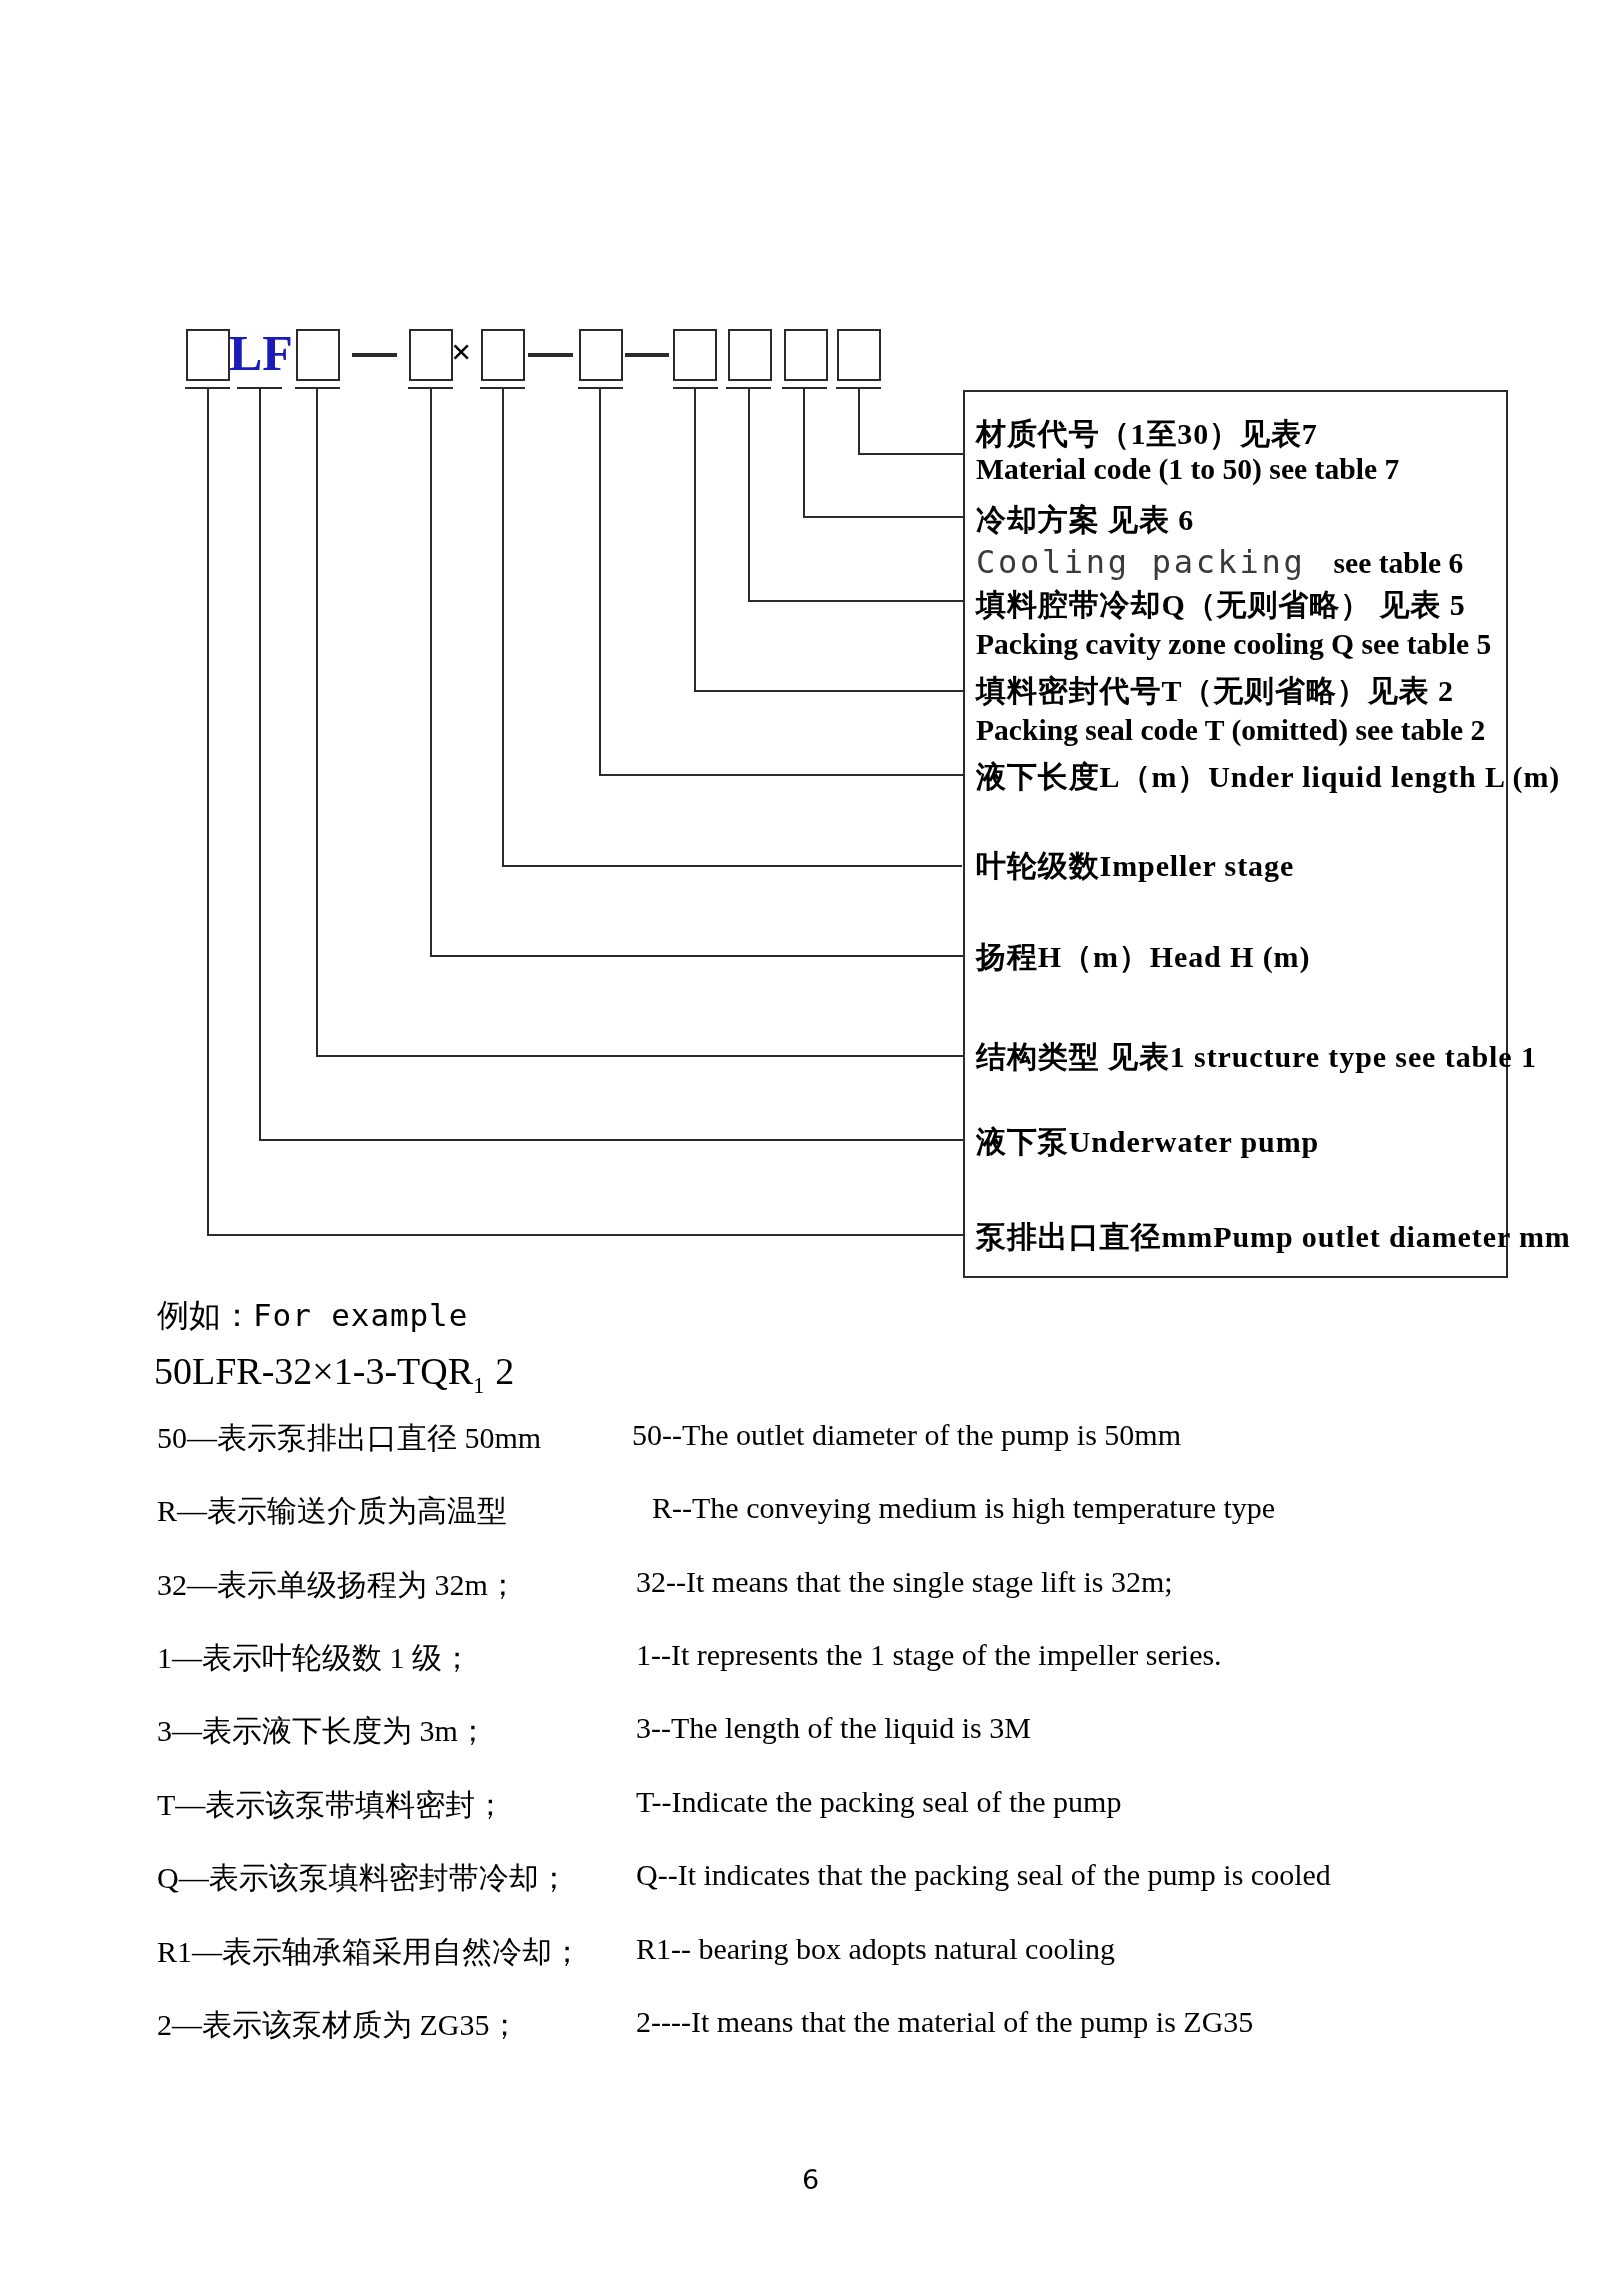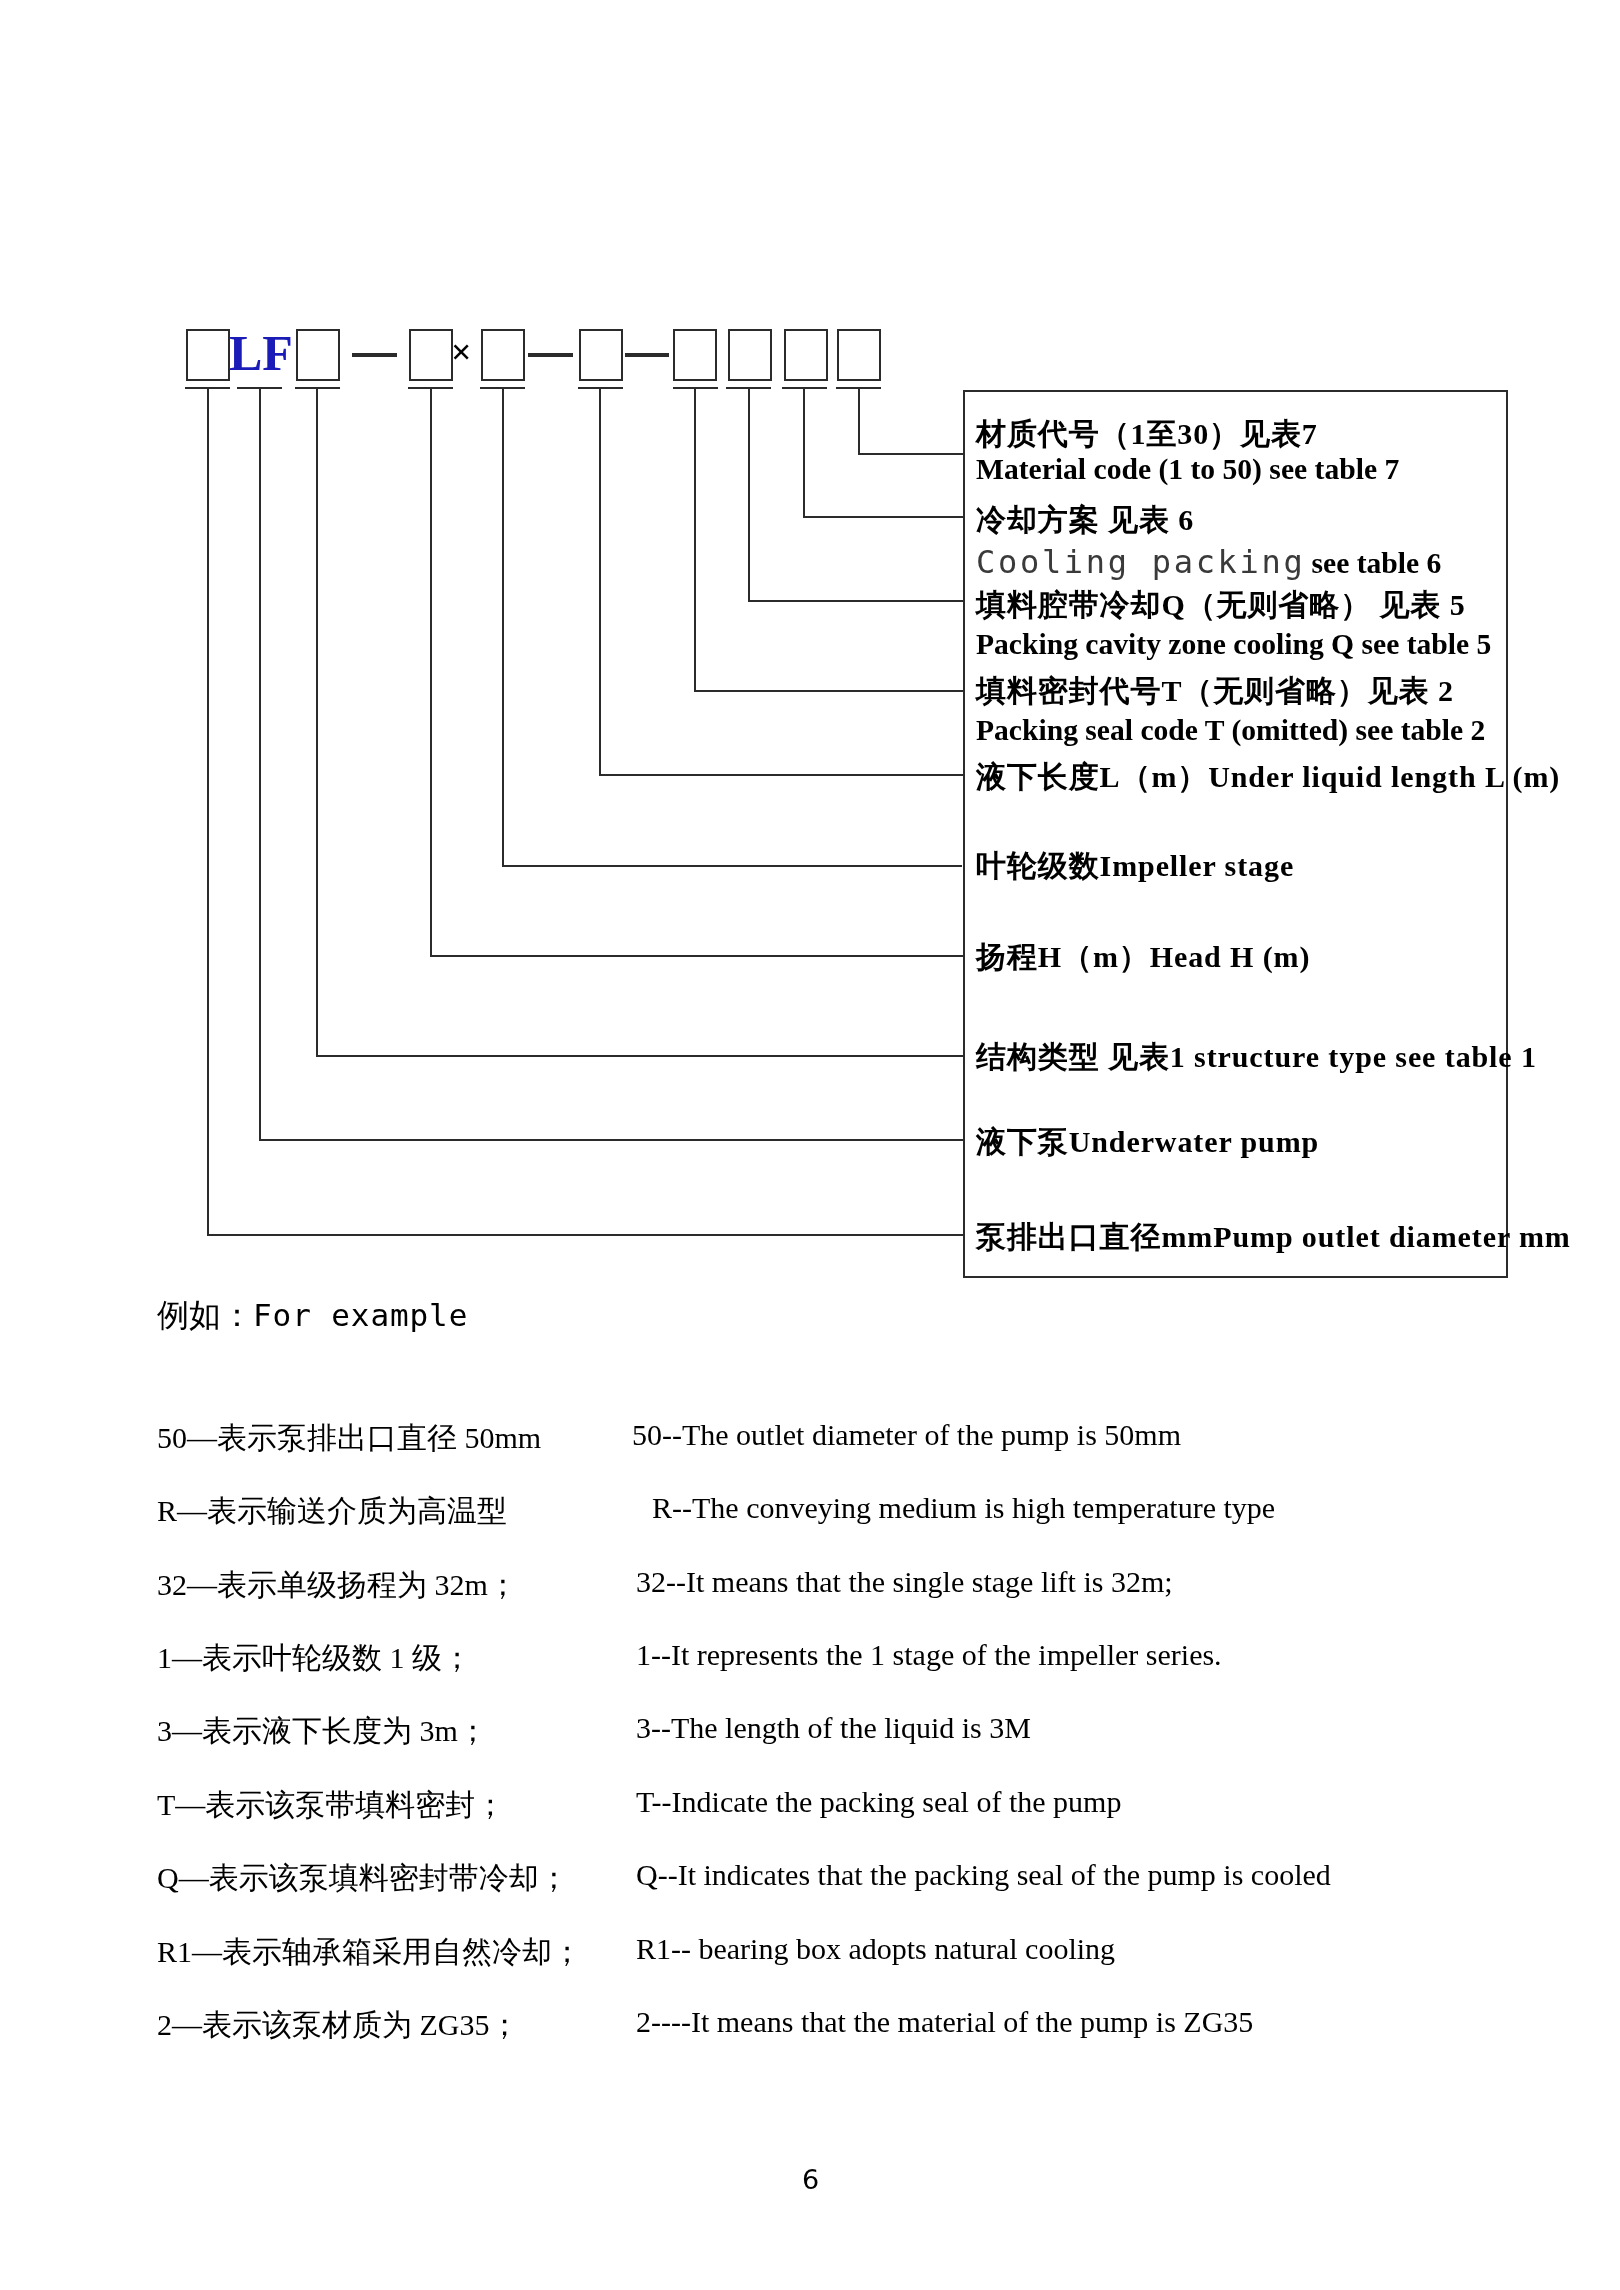--- a/index.html
+++ b/index.html
@@ -91,36 +91,39 @@
         <div class="hline" style="left: 859px; top: 453px; width: 104px;"></div>
       </div>
     <span class="lf">LF</span>
     <span class="mult">×</span>
 
     <div class="legend-box"></div>
     <div class="lg-zh" style="left:976px;top:414px">材质代号（1至30）见表7</div>
     <div class="lg-en" style="left:976px;top:453px">Material code (1 to 50) see table 7</div>
     <div class="lg-zh" style="left:976px;top:500px">冷却方案 见表 6</div>
     <div class="lg-en" style="left:976px;top:543px">
-      <span class="mono">Cooling packing</span><span style="margin-left:6px">see table 6</span>
+      <span class="mono">Cooling packing</span><span style="margin-left:28px">see table 6</span>
     </div>
     <div class="lg-zh" style="left:976px;top:585px">填料腔带冷却Q（无则省略）  见表 5</div>
     <div class="lg-en" style="left:976px;top:628px">Packing cavity zone cooling Q   see table 5</div>
     <div class="lg-zh" style="left:976px;top:671px">填料密封代号T（无则省略）见表 2</div>
     <div class="lg-en" style="left:976px;top:714px">Packing seal code T (omitted)   see table 2</div>
     <div class="lg-zh" style="left:976px;top:757px">液下长度L（m）Under liquid length L (m)</div>
     <div class="lg-zh" style="left:976px;top:846px">叶轮级数Impeller stage</div>
     <div class="lg-zh" style="left:976px;top:937px">扬程H（m）Head H (m)</div>
     <div class="lg-zh" style="left:976px;top:1037px">结构类型 见表1  structure type   see table 1</div>
     <div class="lg-zh" style="left:976px;top:1122px">液下泵Underwater pump</div>
     <div class="lg-zh" style="left:976px;top:1217px">泵排出口直径mmPump outlet diameter mm</div>
   </div>
 
   <div class="ex-intro">
     <span>例如：</span><span class="mono2">For example</span>
+  </div>
+  <div class="ex-code">
+    <span>50LFR-32×1-3-TQR</span><sub>1</sub><span class="tail">2</span>
   </div>
   <div id="example-rows">
       <div class="ex-zh" style="left: 157px; top: 1418px;">50—表示泵排出口直径 50mm</div>
       <div class="ex-en" style="left: 632px; top: 1418px;">50--The outlet diameter of the pump is 50mm</div>
       <div class="ex-zh" style="left: 157px; top: 1491px;">R—表示输送介质为高温型</div>
       <div class="ex-en" style="left: 652px; top: 1491px;">R--The conveying medium is high temperature type</div>
       <div class="ex-zh" style="left: 157px; top: 1565px;">32—表示单级扬程为 32m；</div>
       <div class="ex-en" style="left: 636px; top: 1565px;">32--It means that the single stage lift is 32m;</div>
       <div class="ex-zh" style="left: 157px; top: 1638px;">1—表示叶轮级数 1 级；</div>
       <div class="ex-en" style="left: 636px; top: 1638px;">1--It represents the 1 stage of the impeller series.</div>

